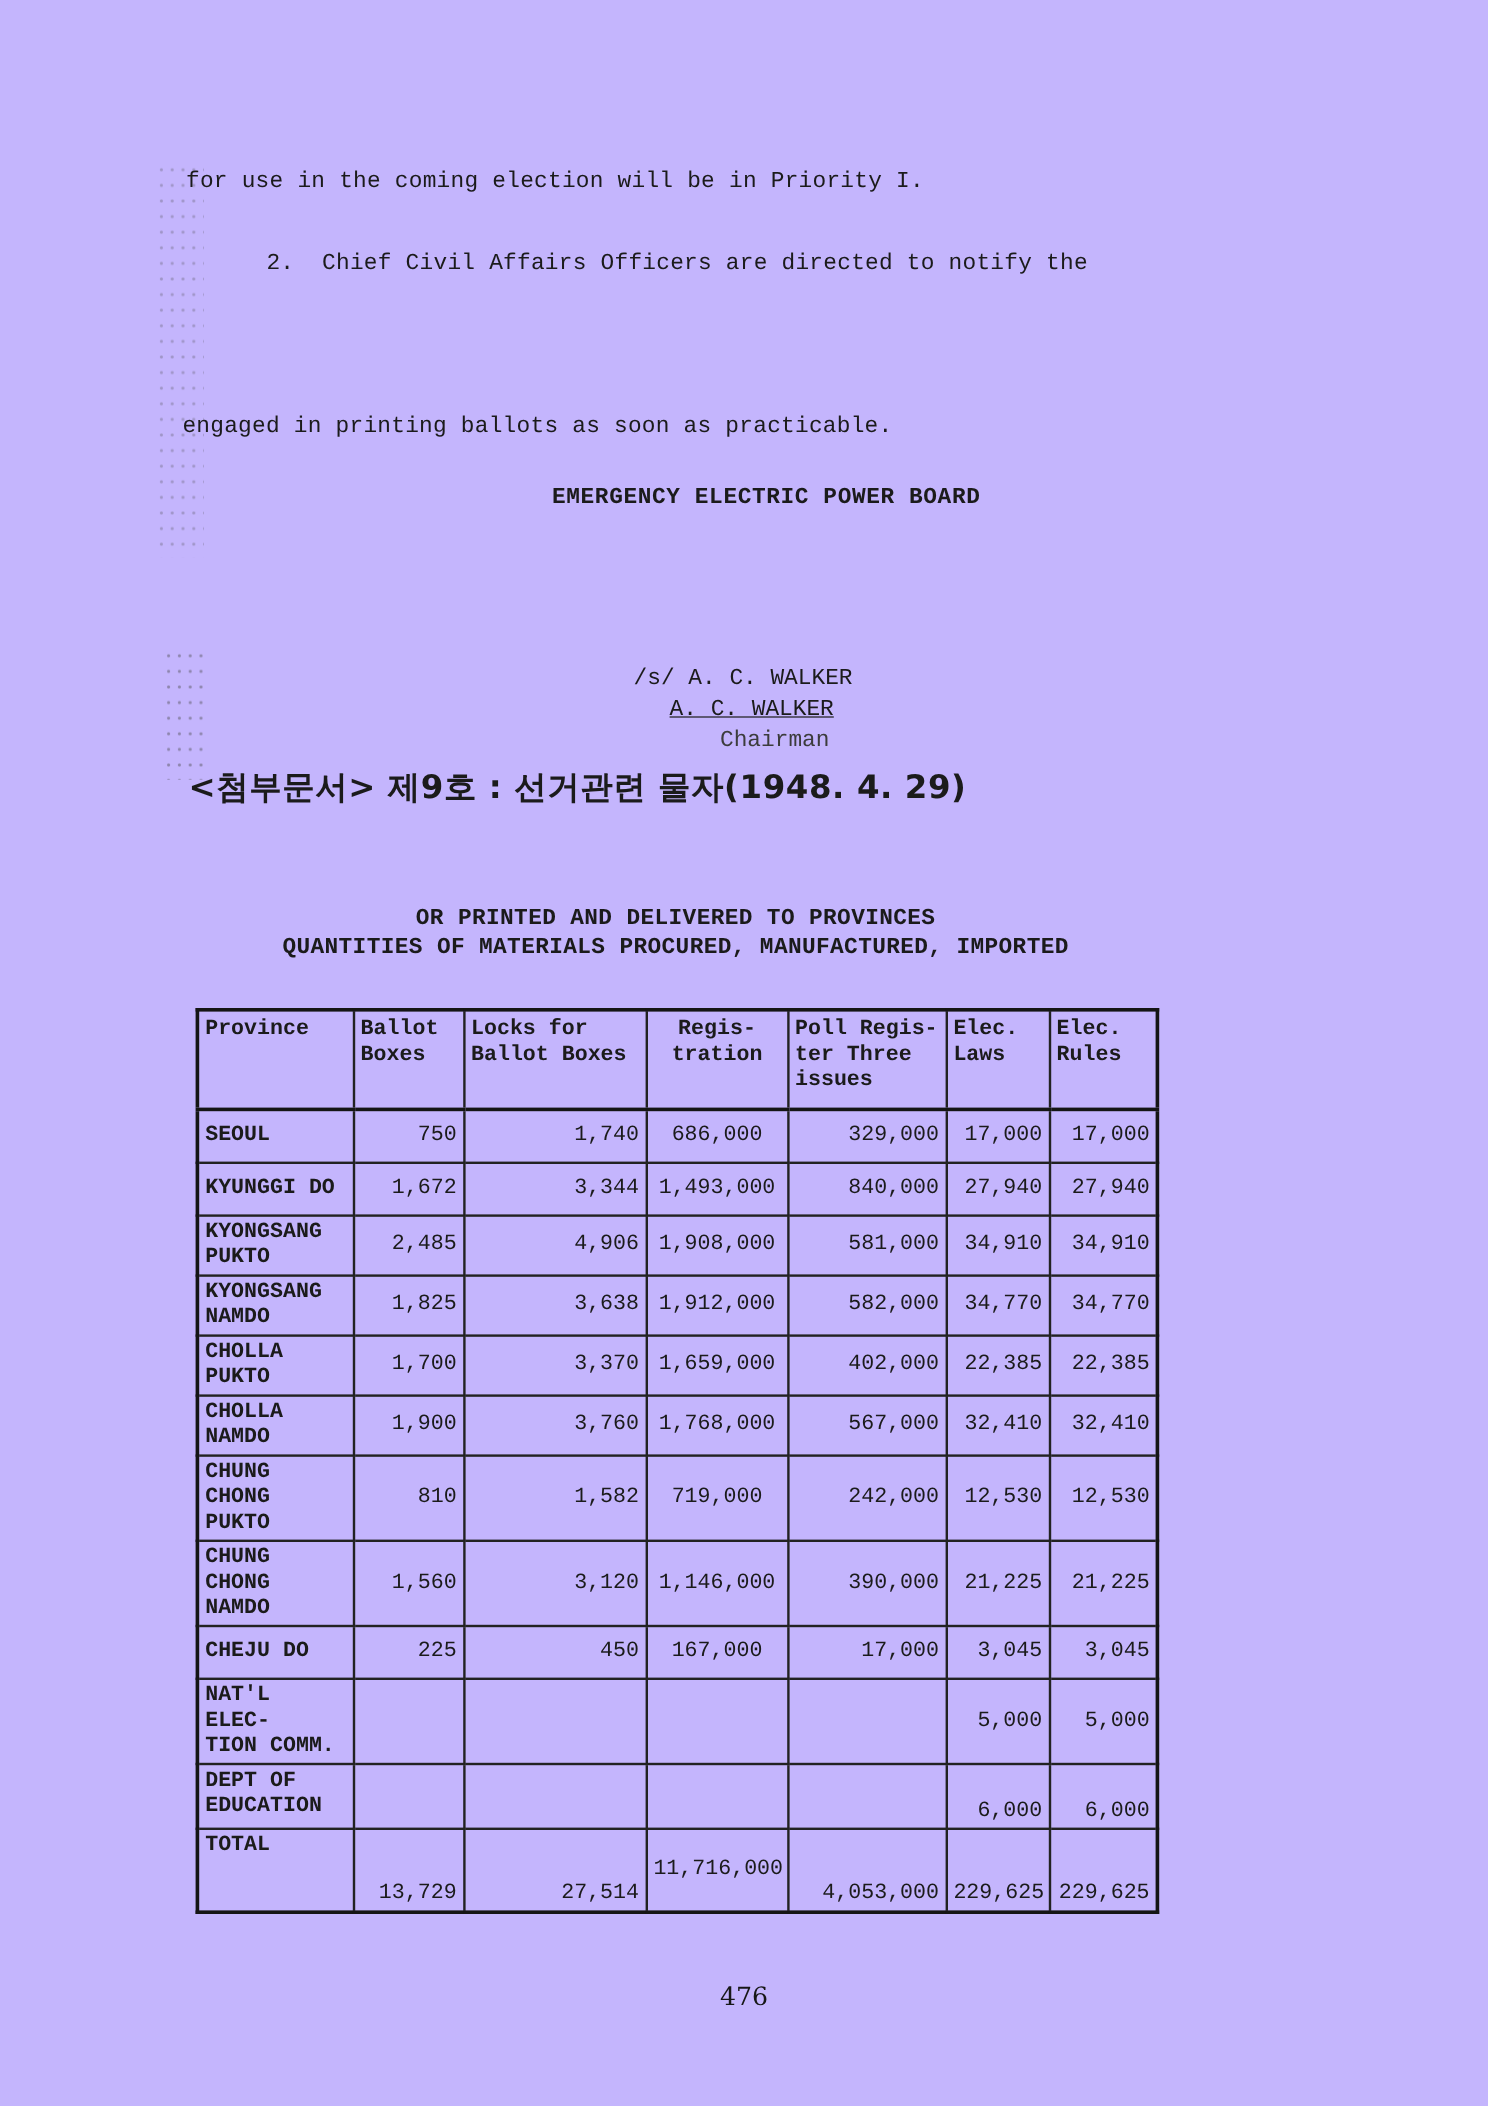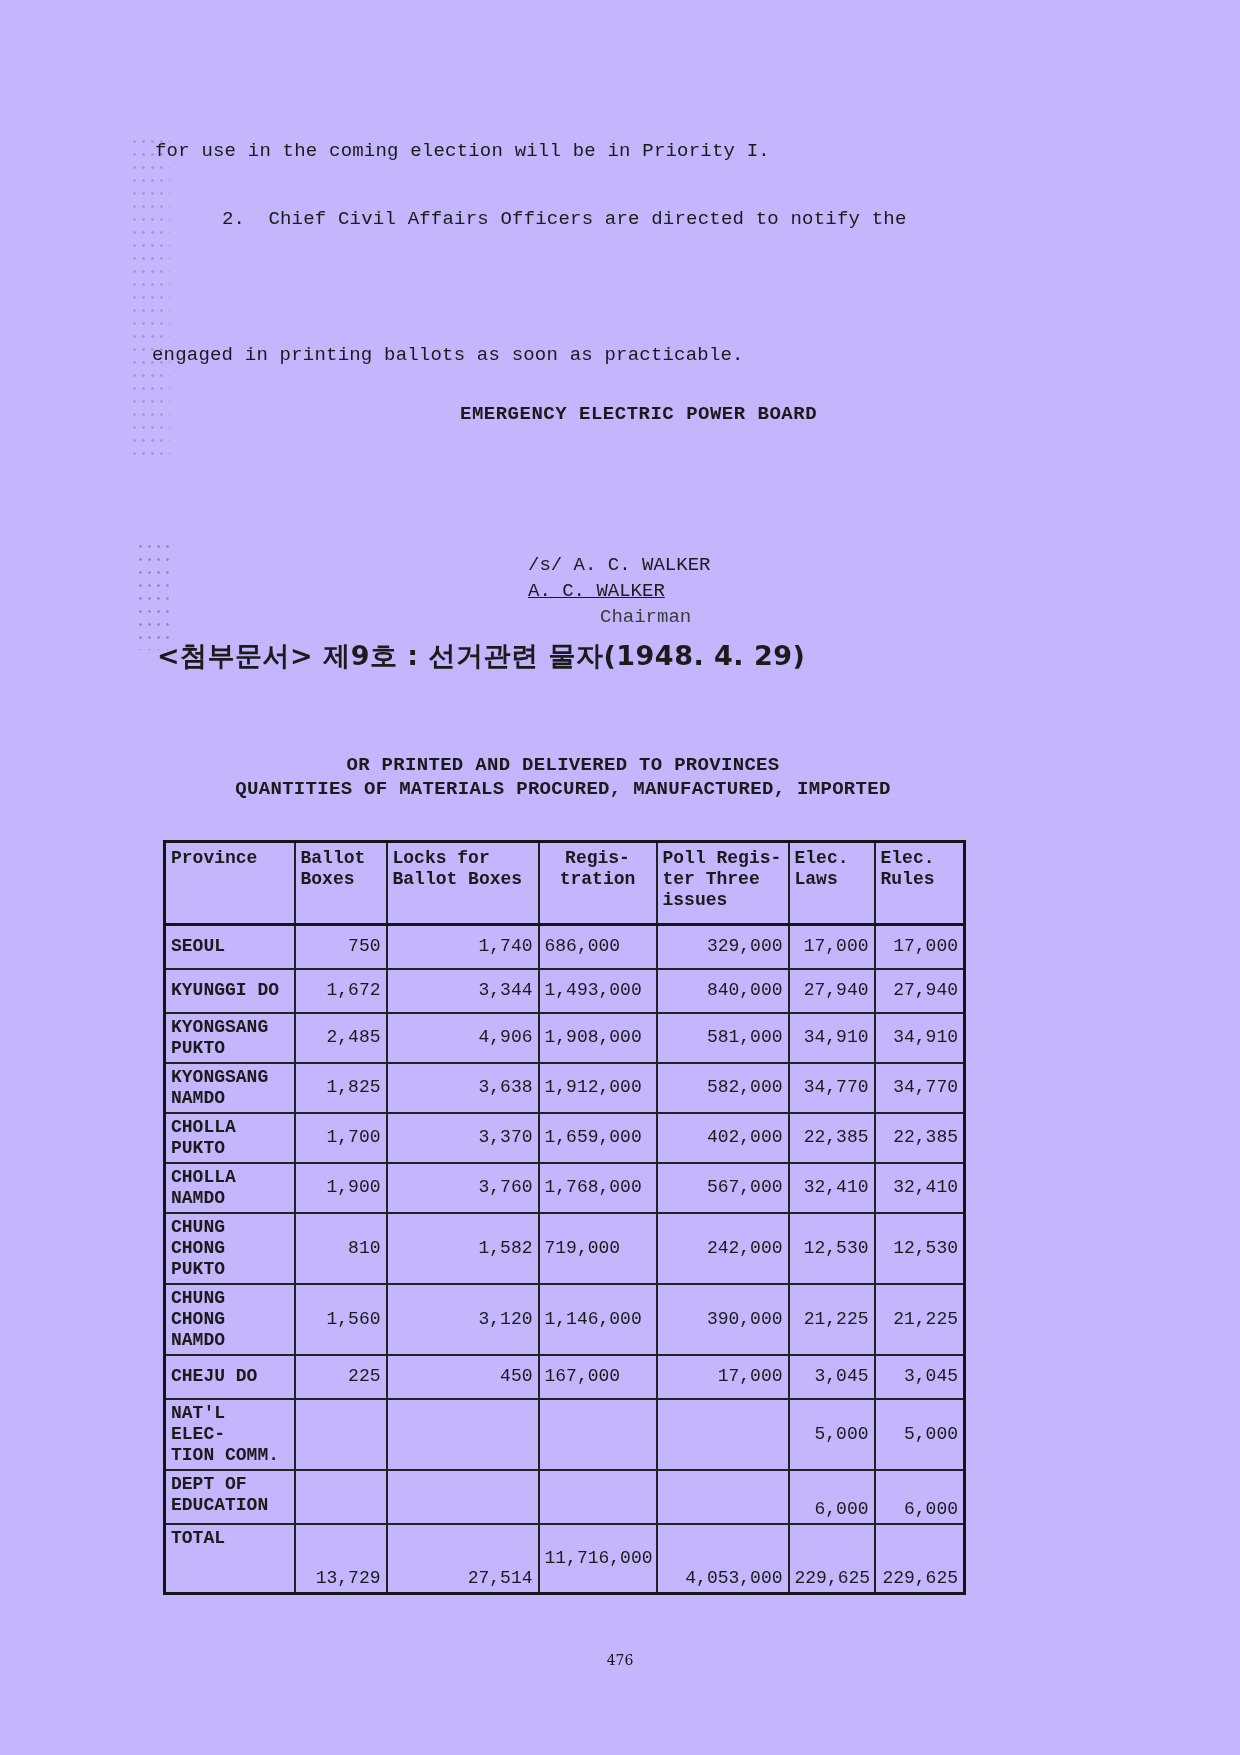--- a/index.html
+++ b/index.html
@@ -18,21 +18,21 @@
     font-size:19px;
     letter-spacing:0.2px;
     white-space:pre;
   }
   .board-name { left:460px; top:403px; font-weight:bold; letter-spacing:0.5px; }
   .p1 { left:155px; top:140px; }
   .p2 { left:222px; top:208px; }
   .p3 { left:152px; top:278px; }
   .p4 { left:152px; top:344px; }
   .sig-block { position:absolute; left:528px; top:552px; font-size:19px; line-height:26px; }
-  .sig-line2 { text-decoration:underline; }
+  .sig-line2 { margin-left:30px; text-decoration:underline; }
   .sig-line3 { margin-left:72px; color:#3c3c3c; }
   .attachment-heading {
     position:absolute; left:157px; top:638px;
     font-family:"DejaVu Sans", sans-serif;
     font-size:27px; font-weight:bold; letter-spacing:0.5px;
     white-space:pre;
   }
   .table-title {
     position:absolute; left:163px; top:753px; width:800px;
     text-align:center; font-size:19px; font-weight:bold;
@@ -69,25 +69,25 @@
   .materials-table tbody tr:nth-child(11) td.c-province,
   .materials-table tbody tr:nth-child(12) td.c-province { vertical-align:top; }
   .materials-table tbody tr:nth-child(2) td,
   .materials-table tbody tr:nth-child(4) td,
   .materials-table tbody tr:nth-child(5) td,
   .materials-table tbody tr:nth-child(6) td,
   .materials-table tbody tr:nth-child(7) td,
   .materials-table tbody tr:nth-child(9) td { border-top-style:dashed; }
   td.c-province { font-weight:bold; }
   td.num { text-align:right; }
-  td.c-registration { }
+  td.c-registration { text-align:center; }
   .page-number {
     position:absolute; left:0; top:1652px; width:100%;
     text-align:center; font-family:"DejaVu Serif", serif;
-    font-size:14px; color:#171717;
+    font-size:21px; color:#171717;
   }
   .scan-noise {
     position:absolute;
     background-image:radial-gradient(circle, #4a4a4a 0.8px, transparent 1.7px);
     background-size:9px 13px;
     opacity:0.30;
     pointer-events:none;
   }
   .noise-a { left:130px; top:135px; width:40px; height:330px; }
   .noise-b { left:136px; top:540px; width:34px; height:110px; opacity:0.45; }

